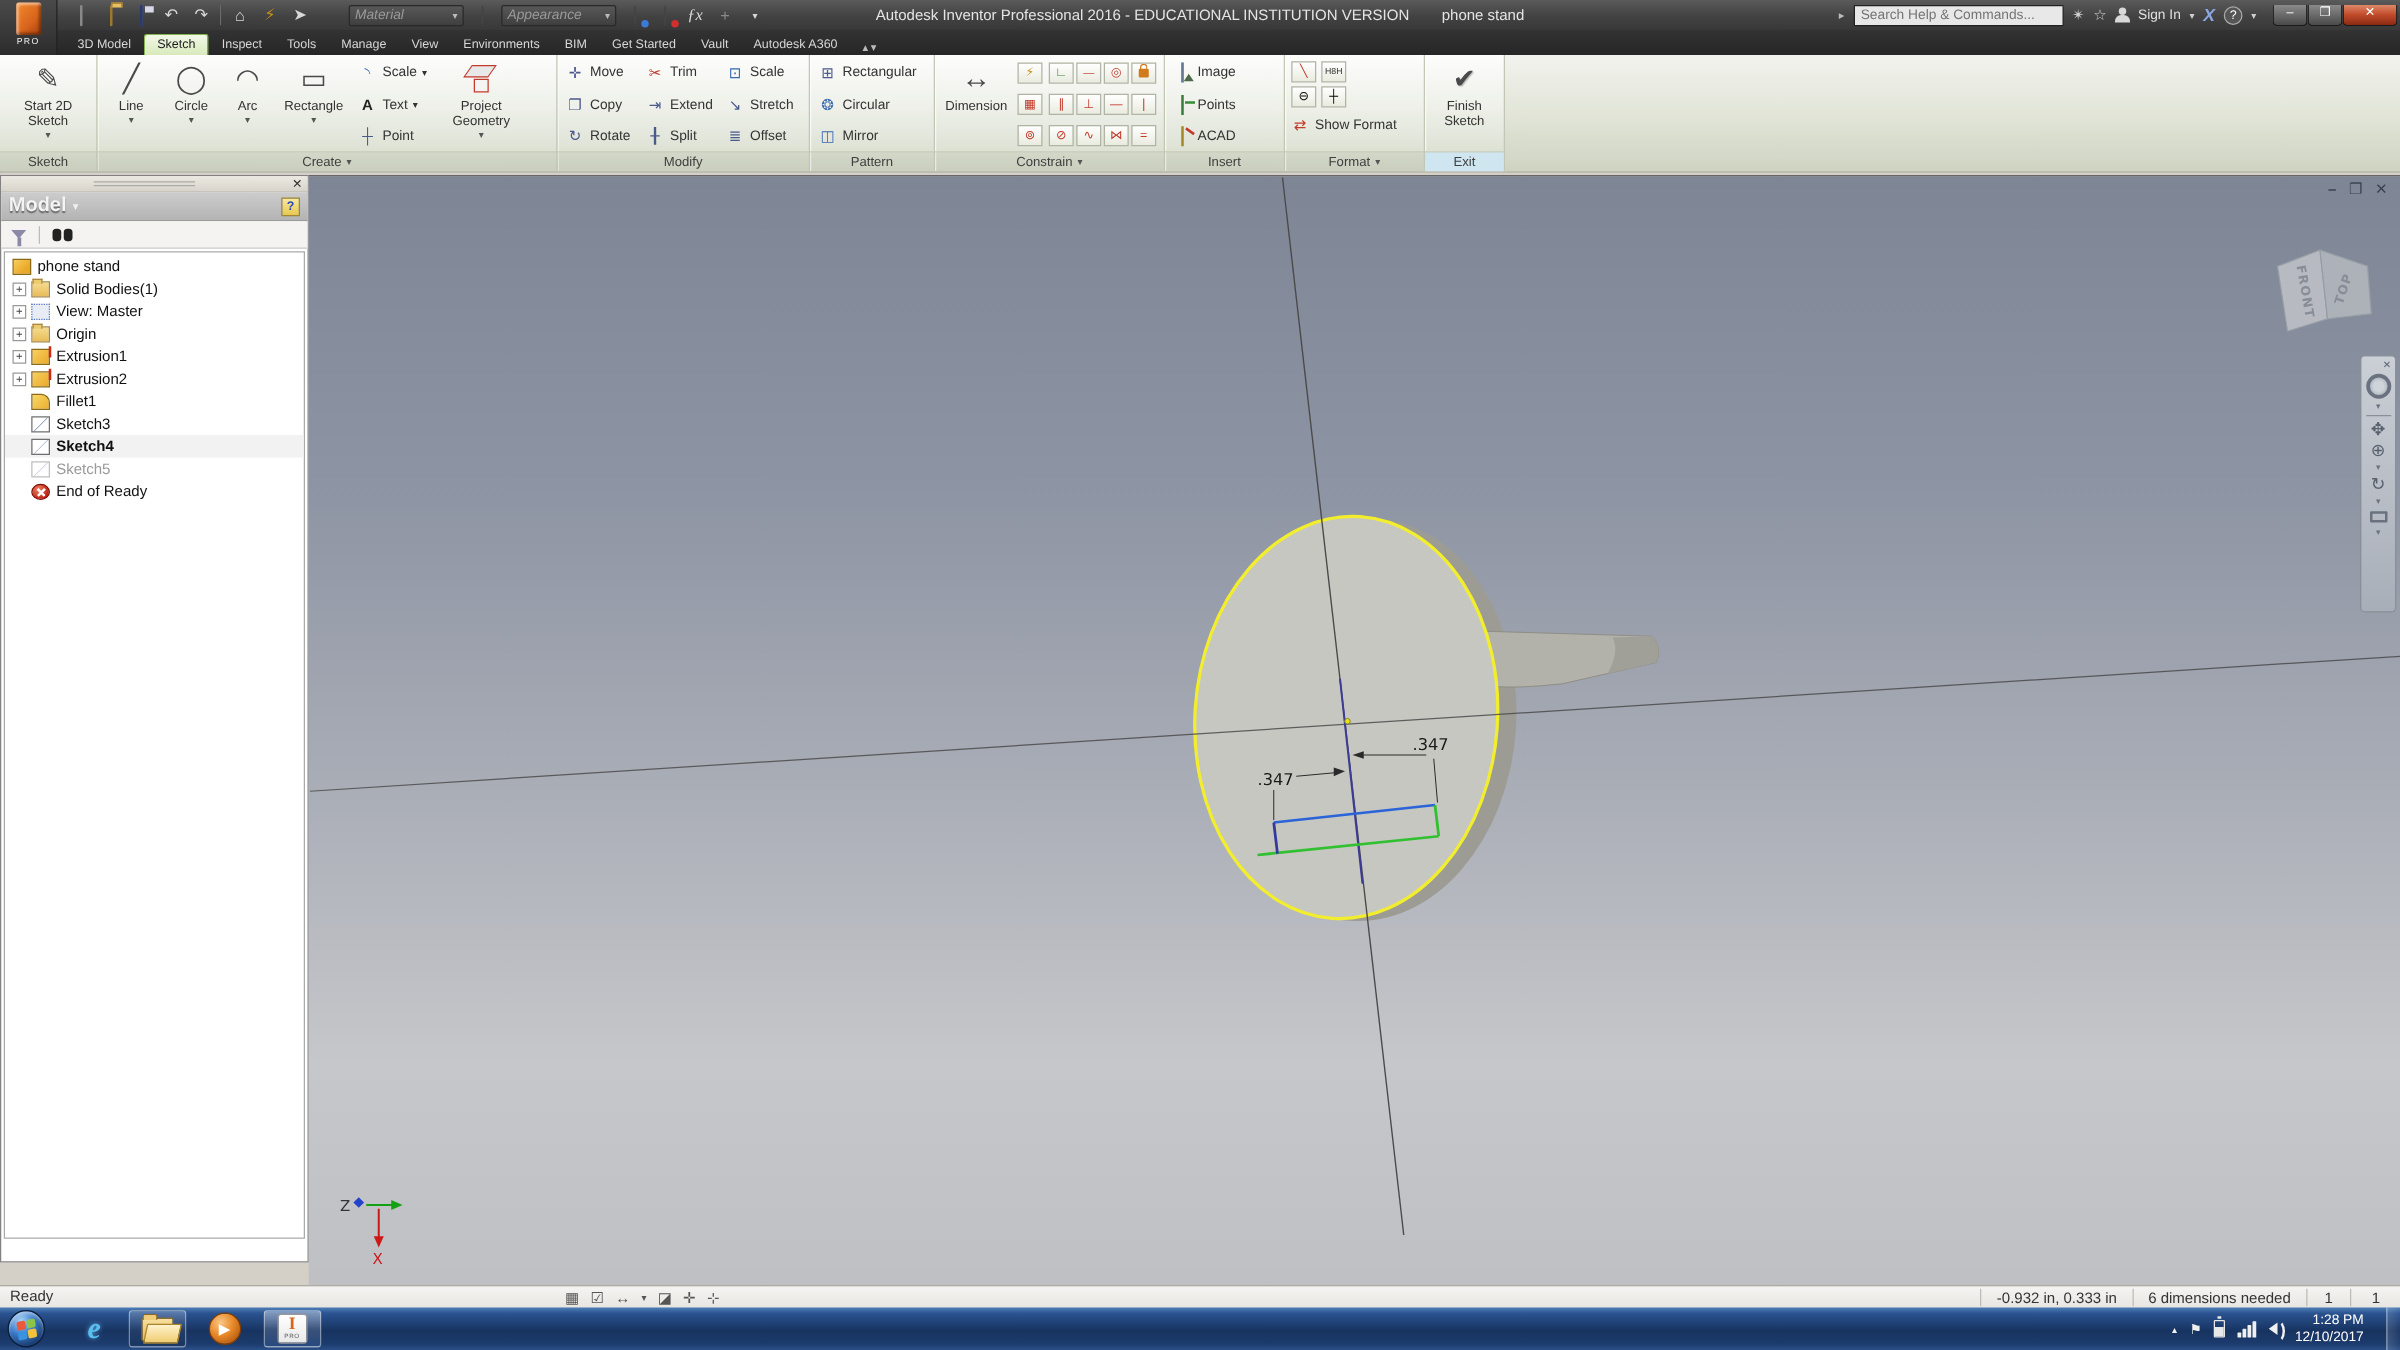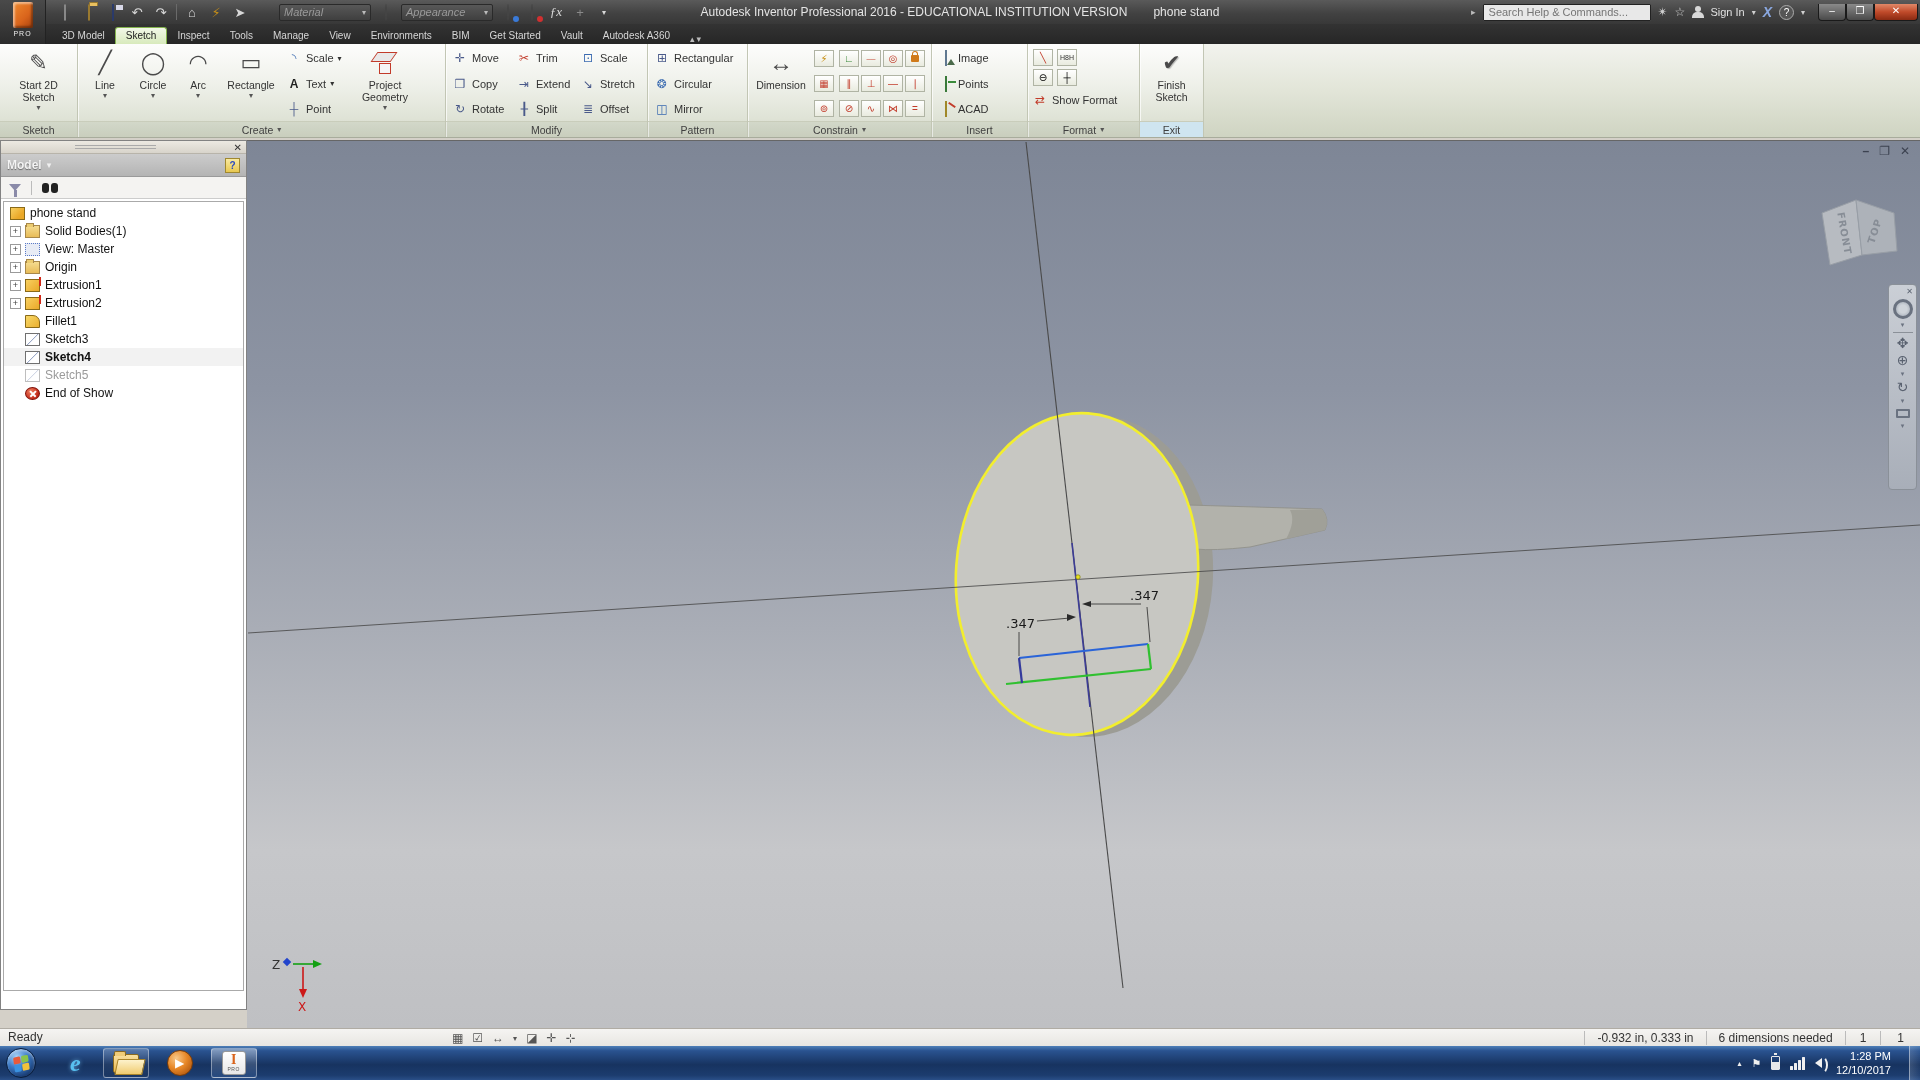--- a/index.html
+++ b/index.html
@@ -82,21 +82,21 @@
   .mini-acad:before { content:""; position:absolute; left:2px; top:2px; width:8px; height:2px; background:#c23b2a; transform:rotate(35deg); }
   .fin-check { font-size:30px; color:#2f9e2f; line-height:30px; text-shadow:1px 1px 1px rgba(0,0,0,.25); }
   #ribbon-filler { flex:1; background:linear-gradient(180deg,#f2f3ee 0%,#e2e5d8 50%,#cfd4c2 100%); }
 
   
   #browser { position:absolute; left:0; top:140px; width:247px; height:870px; background:#fff; border:1px solid #828282; display:flex; flex-direction:column; }
   #browser-grip { height:13px; background:linear-gradient(180deg,#ece9e2,#d8d4cb); display:flex; align-items:center; justify-content:flex-end; padding:0 4px; border-bottom:1px solid #b8b4aa; }
   .grip-lines { flex:1; margin:0 70px; height:4px; border-top:1px solid #aaa; border-bottom:1px solid #aaa; }
   .grip-x { font-size:10px; color:#333; margin-left:8px; }
   #browser-header { height:23px; background:linear-gradient(180deg,#cccccc,#b4b4b4); display:flex; align-items:center; padding:0 6px; border-bottom:1px solid #9a9a9a; }
-  #browser-title { font-size:12px; font-weight:bold; color:#f4f4f4; text-shadow:0 1px 1px #666; }
+  #browser-title { font-size:16px; font-weight:bold; color:#f4f4f4; text-shadow:0 1px 1px #666; }
   #browser-dd { font-size:9px; color:#f0f0f0; margin-left:5px; }
   #browser-help { margin-left:auto; width:15px; height:15px; background:linear-gradient(180deg,#f8e9a0,#e8c850); border:1px solid #a08830; color:#2a4ac0; font-weight:bold; font-size:10px; display:flex; align-items:center; justify-content:center; }
   #browser-toolbar { height:22px; display:flex; align-items:center; gap:10px; padding:0 8px; background:#f4f3f1; border-bottom:1px solid #ccc; }
   .funnel { width:0; height:0; border-left:6px solid transparent; border-right:6px solid transparent; border-top:7px solid #8a8aa8; position:relative; }
   .funnel:after { content:""; position:absolute; left:-1.5px; top:-1px; width:3px; height:7px; background:#8a8aa8; }
   .tsep { width:1px; height:14px; background:#bbb; }
   .binoc { width:16px; height:10px; position:relative; }
   .binoc:before,.binoc:after { content:""; position:absolute; top:0; width:7px; height:10px; background:#222; border-radius:3px; }
   .binoc:before { left:0; } .binoc:after { right:0; }
   #tree { flex:1; border:1px solid #aaa; margin:2px; padding-top:2px; overflow:hidden; background:#fff; }
@@ -546,21 +546,21 @@
         <span>Sketch4</span>
       </div>
       <div class="trow disabled-row">
         <span class="noexp"></span>
         <span class="ticon ic-sketch dim"></span>
         <span>Sketch5</span>
       </div>
       <div class="trow">
         <span class="noexp"></span>
         <span class="ticon ic-eop"></span>
-        <span>End of Show</span>
+        <span>End of Ready</span>
       </div>
     </div>
     <div id="browser-bottom"></div>
   </div>
 
   <div id="viewport">
     <svg id="vp-svg" width="1673" height="888" viewBox="247 140 1673 888" font-family="'DejaVu Sans',sans-serif">
 
       <g transform="rotate(4 1077 573)">
         <ellipse cx="1092" cy="574" rx="121" ry="161" fill="#9c9c95"></ellipse>

